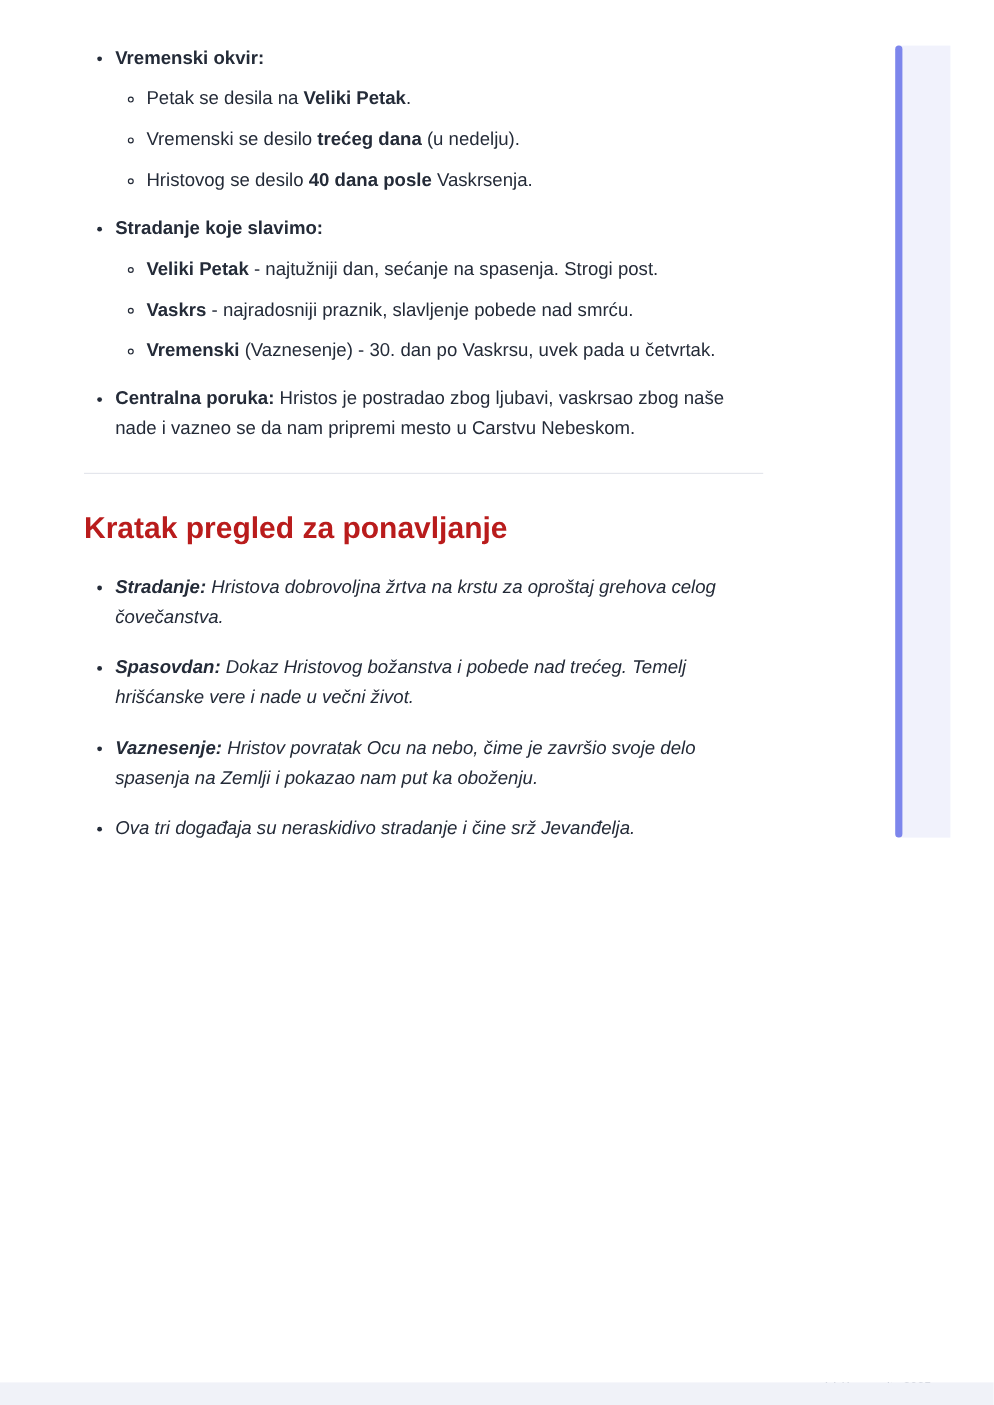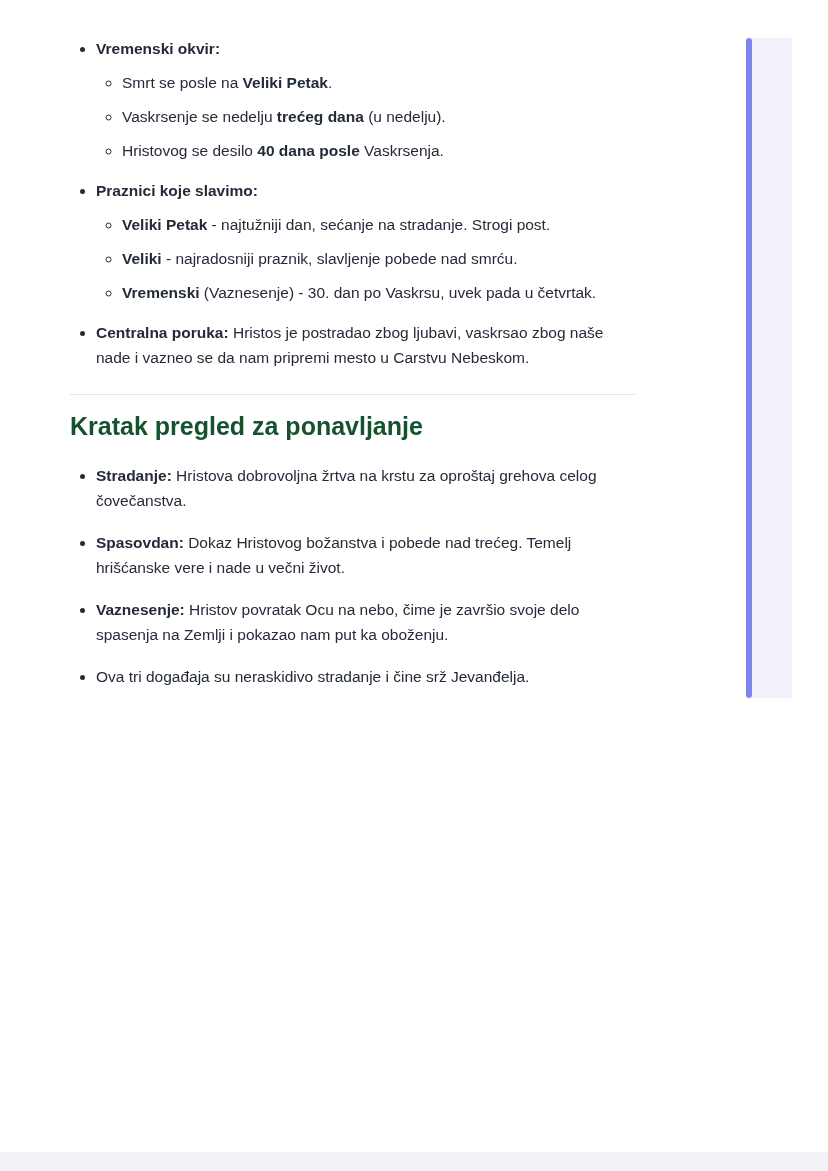--- a/index.html
+++ b/index.html
@@ -25,28 +25,28 @@
     list-style:circle;
     margin:9px 0 0 0; padding:0 0 0 26px;
   }
   ul.sub-list > li { margin:0 0 9px 0; line-height:25px; }
   span.b { font-weight:700; }
   .divider {
     border:none; border-top:1px solid #e4e6ec;
     margin:24px 0 0 0; width:100%;
   }
   .section-heading {
-    font-size:25px; font-weight:700; color:#14532d;
-    margin:16px 0 22px 0; line-height:30px;
+    font-size:25px; font-weight:700; color:#b91c1c;
+    margin:30px 0 22px 0; line-height:30px;
   }
   ul.summary-list {
     list-style:disc;
     margin:0; padding:0 0 0 26px;
   }
-  ul.summary-list > li { margin:0 0 17px 0; line-height:25px; }
+  ul.summary-list > li { margin:0 0 17px 0; line-height:25px;font-style:italic; }
   .footer-credit {
     position:absolute; right:52px; top:1150px;
     font-size:10.5px; color:#9aa1ad;
   }
   .scroll-track {
     position:absolute; left:748px; top:38px;
     width:44px; height:660px;
     background:#f1f2fc;
   }
   .scroll-thumb {
@@ -61,27 +61,27 @@
 </style>
 </head>
 <body>
 
 <div class="page">
 
   <div class="content">
 
     <ul class="top-list">
         <li><span class="b">Vremenski okvir:</span><ul class="sub-list">
-            <li><span>Smrt se posle na </span><span class="b">Veliki Petak</span><span>.</span></li>
-            <li><span>Vaskrsenje se nedelju </span><span class="b">trećeg dana</span><span> (u nedelju).</span></li>
+            <li><span>Petak se desila na </span><span class="b">Veliki Petak</span><span>.</span></li>
+            <li><span>Vremenski se desilo </span><span class="b">trećeg dana</span><span> (u nedelju).</span></li>
             <li><span>Hristovog se desilo </span><span class="b">40 dana posle</span><span> Vaskrsenja.</span></li>
           </ul></li>
-        <li><span class="b">Praznici koje slavimo:</span><ul class="sub-list">
-            <li><span class="b">Veliki Petak</span><span> - najtužniji dan, sećanje na stradanje. Strogi post.</span></li>
-            <li><span class="b">Veliki</span><span> - najradosniji praznik, slavljenje pobede nad smrću.</span></li>
+        <li><span class="b">Stradanje koje slavimo:</span><ul class="sub-list">
+            <li><span class="b">Veliki Petak</span><span> - najtužniji dan, sećanje na spasenja. Strogi post.</span></li>
+            <li><span class="b">Vaskrs</span><span> - najradosniji praznik, slavljenje pobede nad smrću.</span></li>
             <li><span class="b">Vremenski</span><span> (Vaznesenje) - 30. dan po Vaskrsu, uvek pada u četvrtak.</span></li>
           </ul></li>
         <li><span class="b">Centralna poruka:</span><span> Hristos je postradao zbog ljubavi, vaskrsao zbog naše nade i vazneo se da nam pripremi mesto u Carstvu Nebeskom.</span></li>
       </ul>
 
     <hr class="divider">
 
     <h2 class="section-heading">Kratak pregled za ponavljanje</h2>
 
     <ul class="summary-list">

